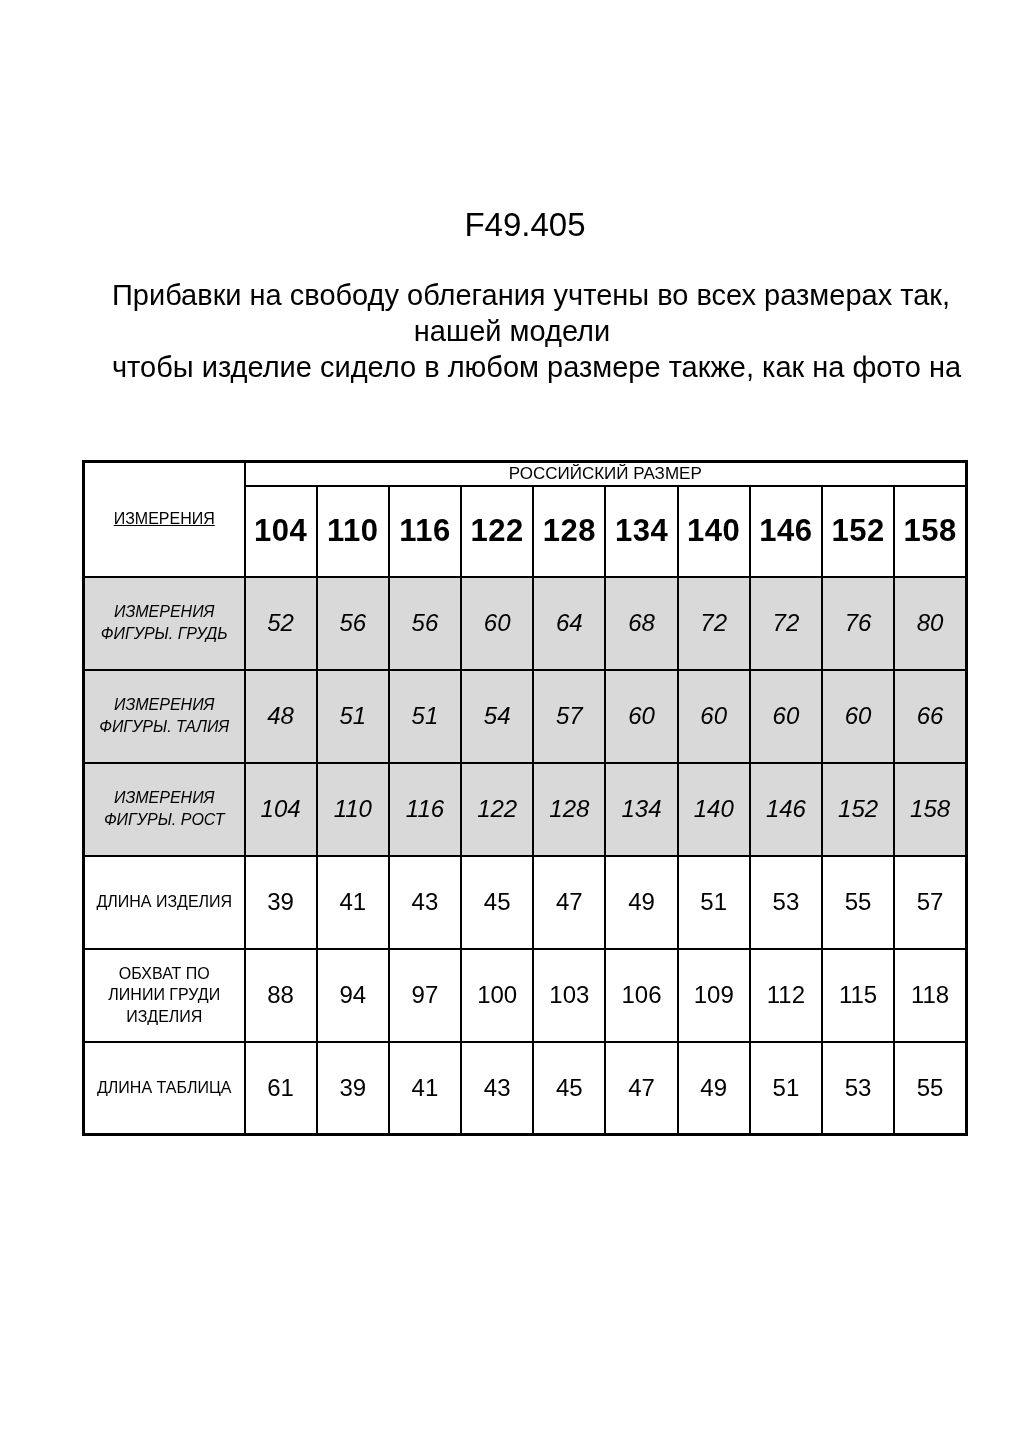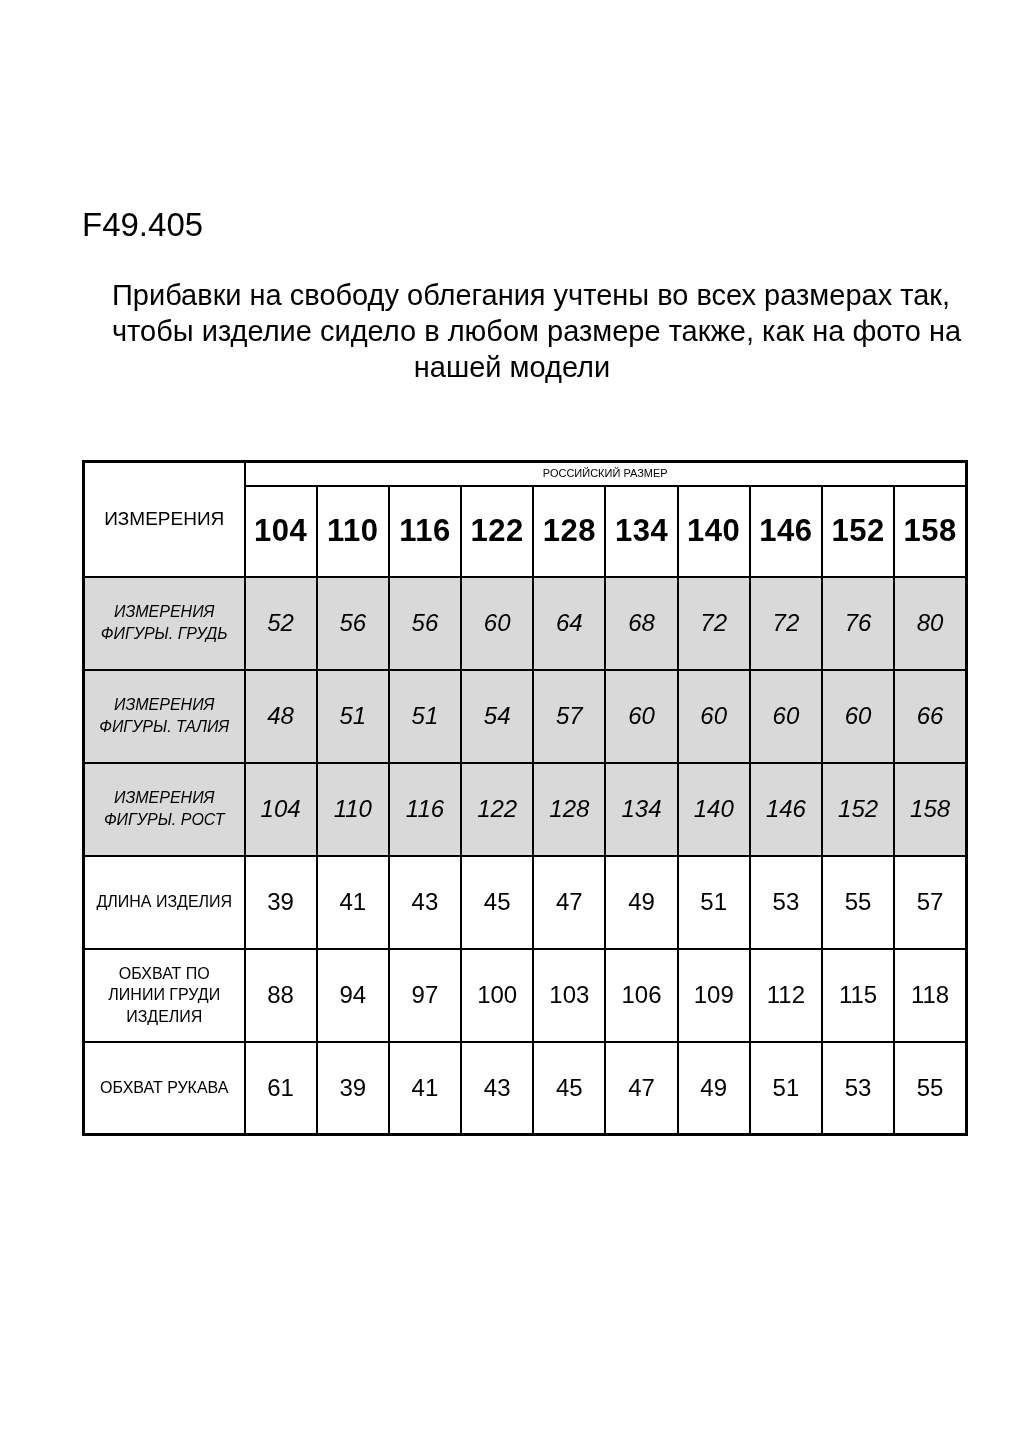--- a/index.html
+++ b/index.html
@@ -31,21 +31,21 @@
     font-weight: 400;
     letter-spacing: -0.5px;
     white-space: nowrap;
   }
 
   .article-code {
     position: absolute;
     top: 206px;
     left: 82px;
     width: 886px;
-    text-align: left;
+    text-align: center;
     font-size: 33px;
     font-weight: 400;
   }
 
   .fit-note {
     position: absolute;
     top: 277px;
     left: 112px;
     width: 800px;
     text-align: center;
@@ -70,26 +70,27 @@
     overflow: hidden;
   }
 
   col.c-label { width: 161px; }
 
   tr.group-row   { height: 24px; }
   tr.sizes-row   { height: 91px; }
   .size-table tbody tr { height: 93px; }
 
   .corner-cell {
-    font-size: 19px;
+    font-size: 16px;
     font-weight: 400;
     background: var(--page-bg);
+    text-decoration: underline;
   }
   .group-cell {
-    font-size: 11px;
+    font-size: 17px;
     font-weight: 400;
     line-height: 1;
     padding: 1px 0;
   }
   .size-cell {
     font-size: 31px;
     font-weight: 700;
     letter-spacing: 0.5px;
   }
 
@@ -109,22 +110,22 @@
 </head>
 <body>
 
 <div class="sheet">
 
 
   <div class="article-code">F49.405</div>
 
   <div class="fit-note">
     <div class="note-line">Прибавки на свободу облегания учтены во всех размерах так,</div>
+    <div class="note-line">нашей модели</div>
     <div class="note-line">чтобы изделие сидело в любом размере также, как на фото на</div>
-    <div class="note-line">нашей модели</div>
   </div>
 
   <table class="size-table">
     <colgroup>
       <col class="c-label">
       <col class="c-size">
         <col class="c-size">
         <col class="c-size">
         <col class="c-size">
         <col class="c-size">
@@ -214,21 +215,21 @@
           <td class="value-cell">97</td>
           <td class="value-cell">100</td>
           <td class="value-cell">103</td>
           <td class="value-cell">106</td>
           <td class="value-cell">109</td>
           <td class="value-cell">112</td>
           <td class="value-cell">115</td>
           <td class="value-cell">118</td>
         </tr>
         <tr class="product-row">
-          <td class="row-label">ОБХВАТ РУКАВА</td>
+          <td class="row-label">ДЛИНА ТАБЛИЦА</td>
           <td class="value-cell">61</td>
           <td class="value-cell">39</td>
           <td class="value-cell">41</td>
           <td class="value-cell">43</td>
           <td class="value-cell">45</td>
           <td class="value-cell">47</td>
           <td class="value-cell">49</td>
           <td class="value-cell">51</td>
           <td class="value-cell">53</td>
           <td class="value-cell">55</td>

